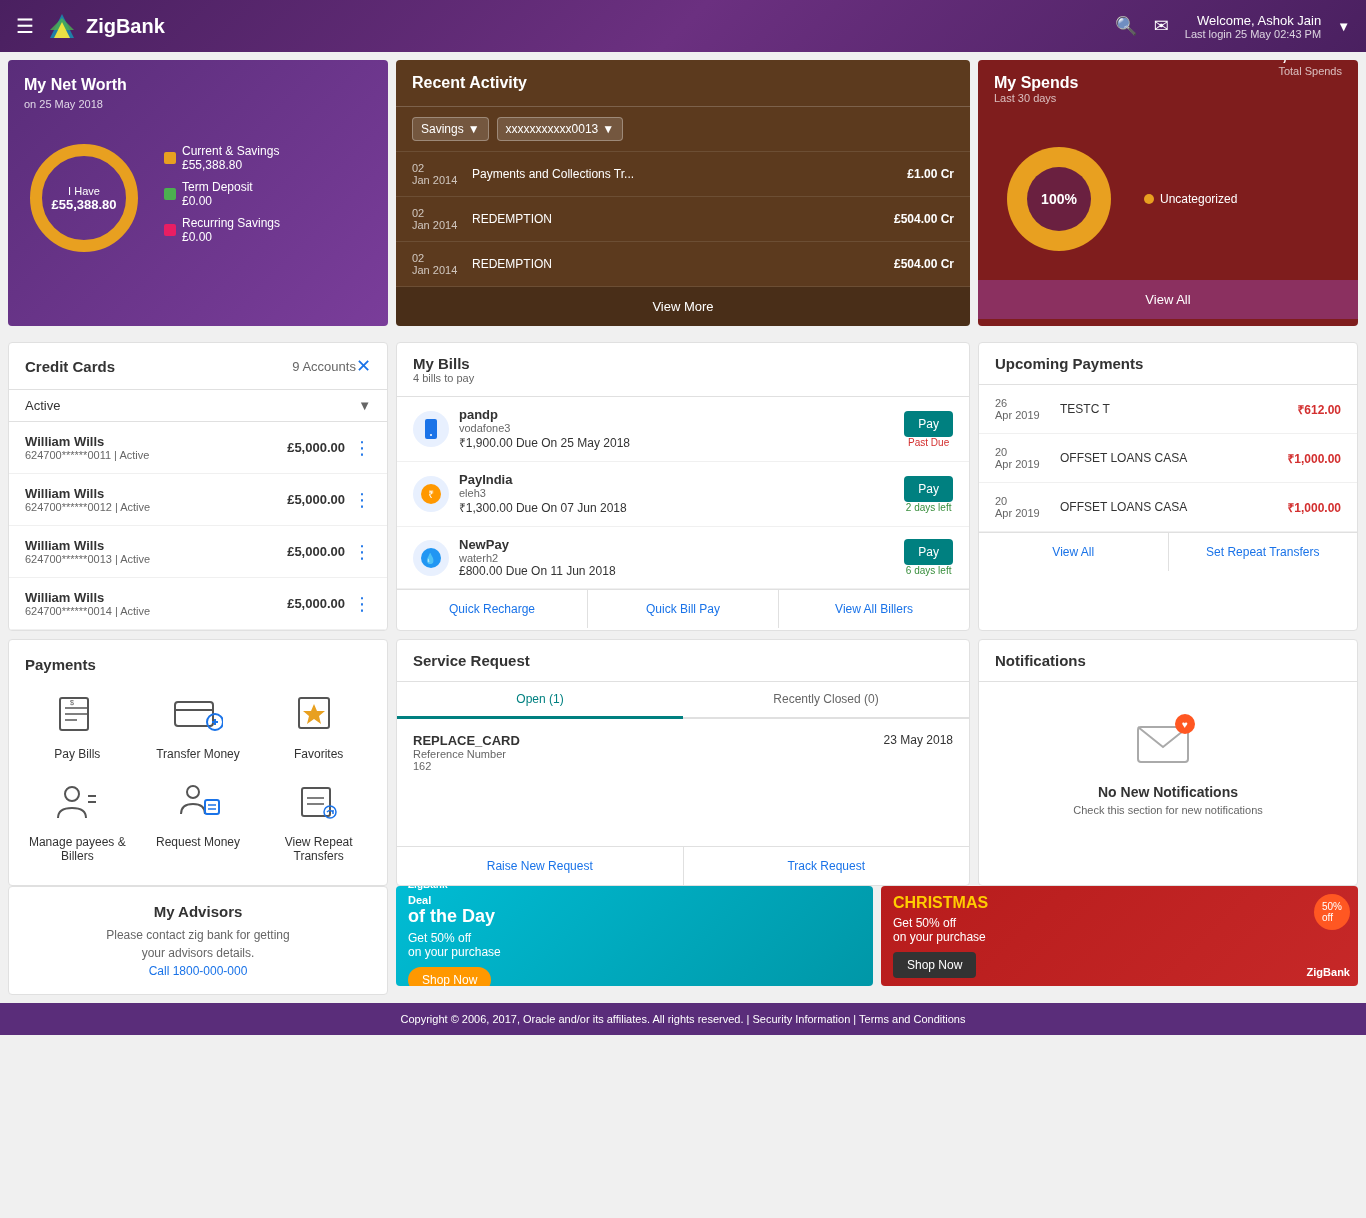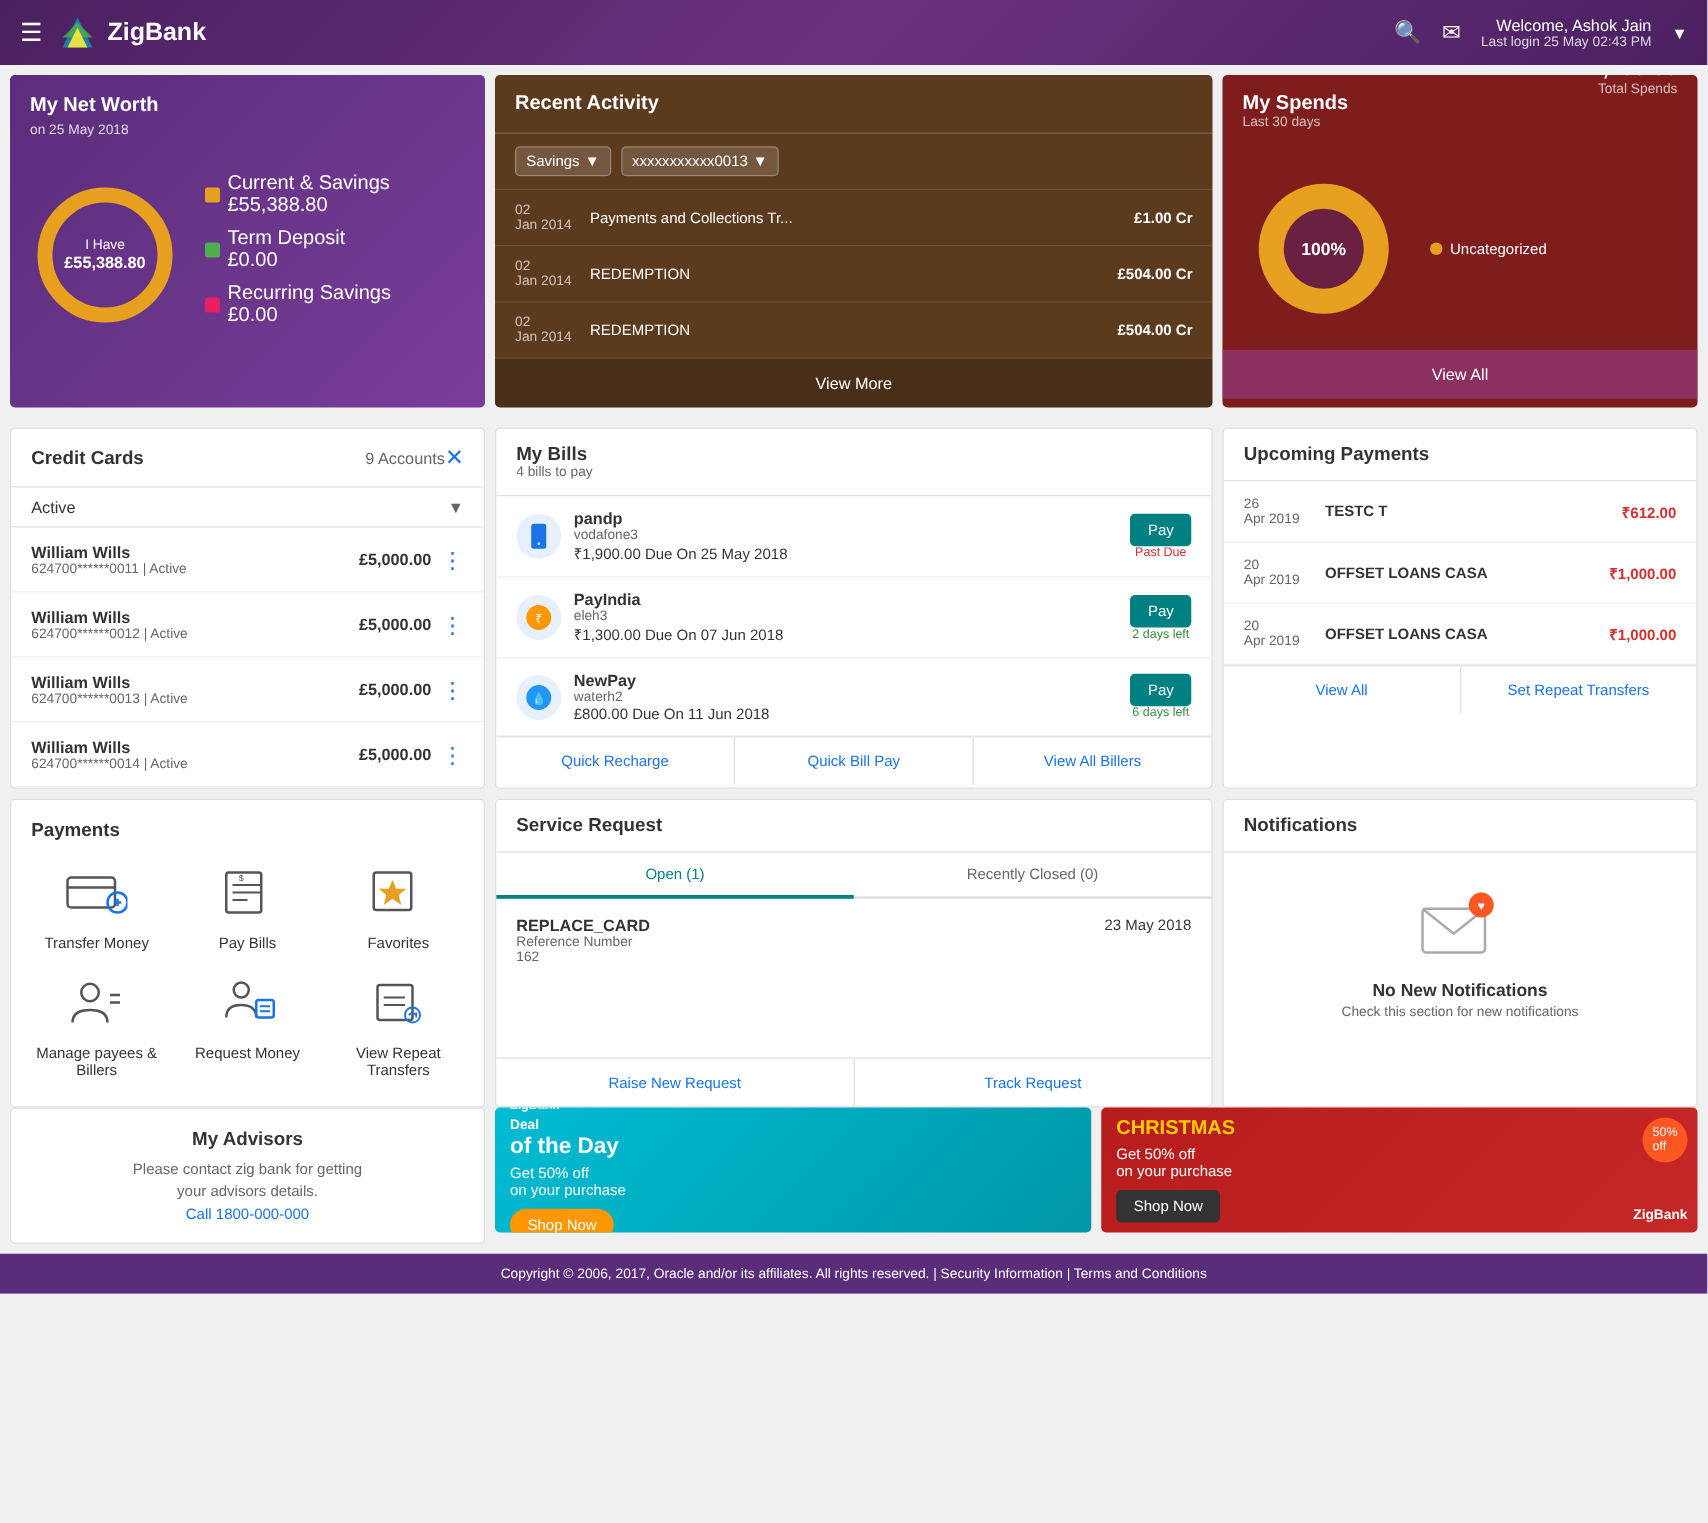--- a/index.html
+++ b/index.html
@@ -27,21 +27,21 @@
 
     
     .net-worth-card { background: linear-gradient(135deg, #5a2d7a 0%, #7a3d9a 100%); color: white; padding: 16px; }
     .net-worth-title { font-size: 16px; font-weight: bold; margin-bottom: 4px; }
     .net-worth-date { font-size: 11px; opacity: 0.8; margin-bottom: 12px; }
     .net-worth-body { display: flex; align-items: center; gap: 20px; margin-top: 16px; }
     .donut-container { position: relative; width: 120px; height: 120px; }
     .donut-center { position: absolute; top: 50%; left: 50%; transform: translate(-50%, -50%); text-align: center; font-size: 11px; }
     .donut-center .amount { font-size: 13px; font-weight: bold; }
     .legend-items { flex: 1; }
-    .legend-item { display: flex; align-items: center; gap: 6px; margin-bottom: 8px; font-size: 16px; }
+    .legend-item { display: flex; align-items: center; gap: 6px; margin-bottom: 8px; font-size: 12px; }
     .legend-dot { width: 12px; height: 12px; border-radius: 2px; flex-shrink: 0; }
 
     
     .recent-activity-card { background: #5c3a1e; color: white; }
     .recent-activity-header { padding: 14px 16px; font-size: 16px; font-weight: bold; border-bottom: 1px solid rgba(255,255,255,0.2); }
     .ra-filters { display: flex; gap: 8px; padding: 10px 16px; border-bottom: 1px solid rgba(255,255,255,0.1); }
     .ra-select { background: rgba(255,255,255,0.15); border: 1px solid rgba(255,255,255,0.3); color: white; padding: 4px 8px; border-radius: 4px; font-size: 12px; display: flex; align-items: center; gap: 4px; cursor: pointer; }
     .ra-row { display: flex; align-items: center; padding: 10px 16px; border-bottom: 1px solid rgba(255,255,255,0.1); }
     .ra-date { font-size: 11px; opacity: 0.7; width: 60px; flex-shrink: 0; }
     .ra-desc { flex: 1; font-size: 12px; }
@@ -95,21 +95,21 @@
     .days-left { color: #388e3c; }
     .bills-footer { display: flex; border-top: 1px solid #e0e0e0; }
     .bills-footer-btn { flex: 1; text-align: center; padding: 12px; color: #1a73e8; cursor: pointer; font-size: 12px; border-right: 1px solid #e0e0e0; }
     .bills-footer-btn:last-child { border-right: none; }
 
     
     .upcoming-card { background: white; border: 1px solid #e0e0e0; }
     .upcoming-header { padding: 12px 16px; font-size: 15px; font-weight: bold; border-bottom: 1px solid #e0e0e0; }
     .upcoming-row { display: flex; align-items: center; padding: 12px 16px; border-bottom: 1px solid #f0f0f0; }
     .upcoming-date { font-size: 11px; color: #666; width: 65px; flex-shrink: 0; }
-    .upcoming-name { flex: 1; font-size: 12px; font-weight: bold; }
+    .upcoming-name { flex: 1; font-size: 12px; }
     .upcoming-amount { font-size: 12px; color: #d32f2f; font-weight: bold; }
     .upcoming-footer { display: flex; border-top: 1px solid #e0e0e0; }
     .upcoming-footer-btn { flex: 1; text-align: center; padding: 12px; color: #1a73e8; cursor: pointer; font-size: 12px; border-right: 1px solid #e0e0e0; }
     .upcoming-footer-btn:last-child { border-right: none; }
 
     
     .payments-card { background: white; border: 1px solid #e0e0e0; padding: 16px; }
     .payments-title { font-size: 15px; font-weight: bold; margin-bottom: 16px; }
     .payments-grid { display: grid; grid-template-columns: repeat(3, 1fr); gap: 16px; }
     .payment-item { display: flex; flex-direction: column; align-items: center; gap: 8px; cursor: pointer; }
@@ -435,41 +435,41 @@
 
 <div class="bottom-section">
 
   <div class="payments-card card">
     <div class="payments-title">Payments</div>
     <div class="payments-grid">
 
       <div class="payment-item">
         <div class="payment-icon-box">
           <svg width="50" height="40" viewBox="0 0 50 40">
+            <rect x="8" y="4" width="28" height="32" rx="2" fill="none" stroke="#555" stroke-width="2"></rect>
+            <line x1="13" y1="14" x2="35" y2="14" stroke="#555" stroke-width="1.5"></line>
+            <line x1="13" y1="20" x2="35" y2="20" stroke="#555" stroke-width="1.5"></line>
+            <line x1="13" y1="26" x2="25" y2="26" stroke="#555" stroke-width="1.5"></line>
+            <text x="18" y="11" font-size="7" fill="#555">$</text>
+          </svg>
+        </div>
+        <div class="payment-label">Pay Bills</div>
+      </div>
+
+      <div class="payment-item">
+        <div class="payment-icon-box">
+          <svg width="50" height="40" viewBox="0 0 50 40">
             <rect x="2" y="8" width="38" height="24" rx="3" fill="none" stroke="#555" stroke-width="2"></rect>
             <line x1="2" y1="16" x2="40" y2="16" stroke="#555" stroke-width="2"></line>
             <circle cx="42" cy="28" r="8" fill="none" stroke="#1a73e8" stroke-width="2"></circle>
             <line x1="39" y1="28" x2="45" y2="28" stroke="#1a73e8" stroke-width="2"></line>
             <line x1="42" y1="25" x2="42" y2="31" stroke="#1a73e8" stroke-width="2"></line>
           </svg>
         </div>
         <div class="payment-label">Transfer Money</div>
-      </div>
-
-      <div class="payment-item">
-        <div class="payment-icon-box">
-          <svg width="50" height="40" viewBox="0 0 50 40">
-            <rect x="8" y="4" width="28" height="32" rx="2" fill="none" stroke="#555" stroke-width="2"></rect>
-            <line x1="13" y1="14" x2="35" y2="14" stroke="#555" stroke-width="1.5"></line>
-            <line x1="13" y1="20" x2="35" y2="20" stroke="#555" stroke-width="1.5"></line>
-            <line x1="13" y1="26" x2="25" y2="26" stroke="#555" stroke-width="1.5"></line>
-            <text x="18" y="11" font-size="7" fill="#555">$</text>
-          </svg>
-        </div>
-        <div class="payment-label">Pay Bills</div>
       </div>
 
       <div class="payment-item">
         <div class="payment-icon-box">
           <svg width="50" height="40" viewBox="0 0 50 40">
             <rect x="5" y="4" width="30" height="30" rx="2" fill="none" stroke="#555" stroke-width="2"></rect>
             <polygon points="20,10 23,17 31,17 25,22 27,30 20,25 13,30 15,22 9,17 17,17" fill="#e8a020"></polygon>
           </svg>
         </div>
         <div class="payment-label">Favorites</div>

